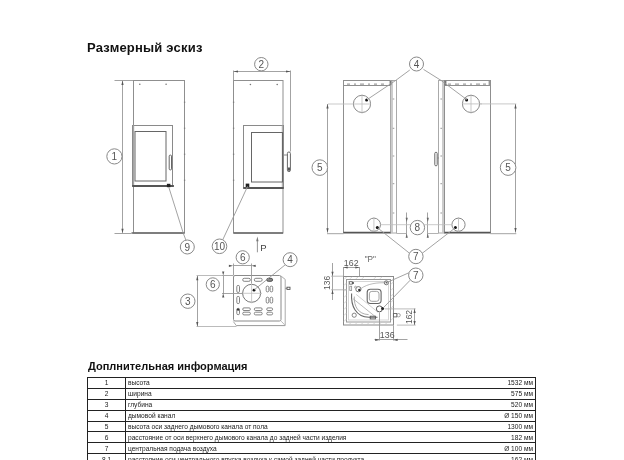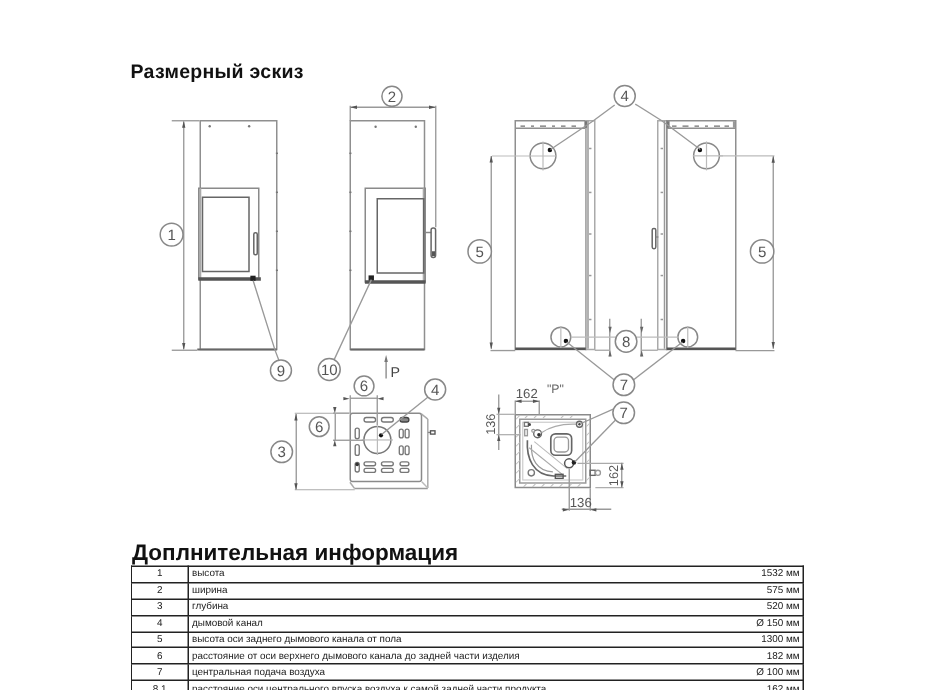--- a/index.html
+++ b/index.html
@@ -1,21 +1,21 @@
 <!DOCTYPE html>
 <html><head>
 <meta charset="utf-8">
 <style>
   html,body{margin:0;padding:0;background:#fff;}
   #page{position:relative;width:624px;height:460px;background:#fff;overflow:hidden;
         font-family:"Liberation Sans",sans-serif;will-change:transform;margin-top:36px;}
   #title{position:absolute;left:87px;top:4px;font-size:13px;font-weight:bold;color:#111;
          letter-spacing:0.2px;}
   #svgwrap{position:absolute;left:0;top:0;width:624px;height:330px;will-change:transform;}
-  #tbltitle{position:absolute;left:88px;top:324px;font-size:15px;font-weight:bold;color:#111;}
+  #tbltitle{position:absolute;left:88px;top:324px;font-size:11px;font-weight:bold;color:#111;}
   #tbl{position:absolute;left:87px;top:341px;border-collapse:collapse;table-layout:fixed;
        font-size:6.6px;color:#1a1a1a;border:1.5px solid #000;}
   #tbl td{border:1px solid #222;height:9.9px;padding:0 2px;line-height:9px;
           white-space:nowrap;overflow:hidden;}
   #tbl td.n{width:33px;text-align:center;}
   #tbl td.d{width:405px;}
   #tbl td .v{float:right;}
 </style>
 </head>
 <body>

